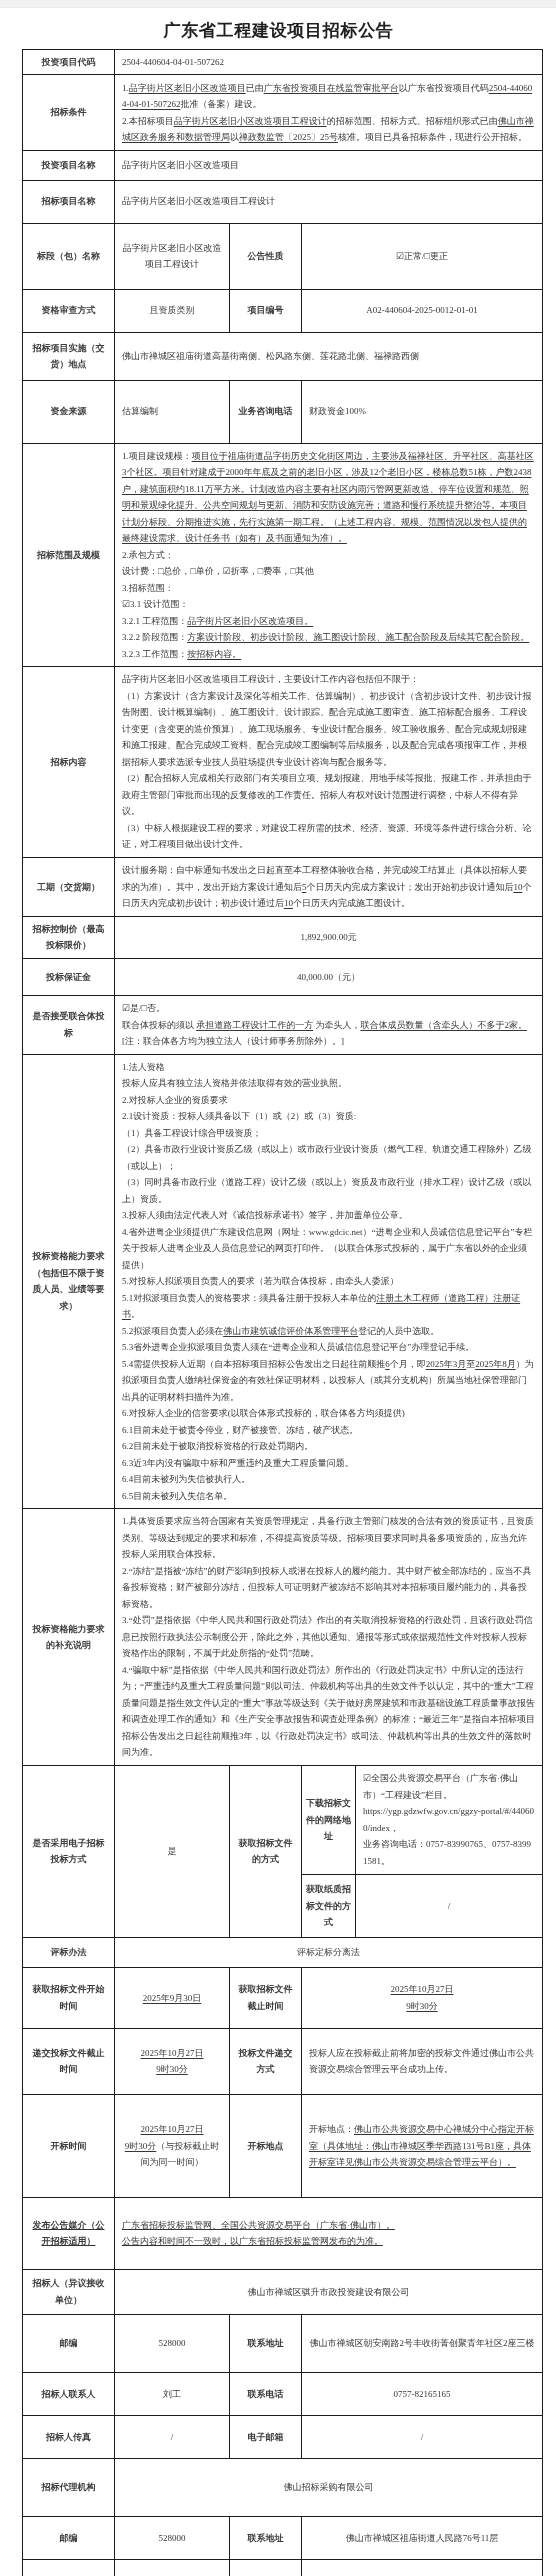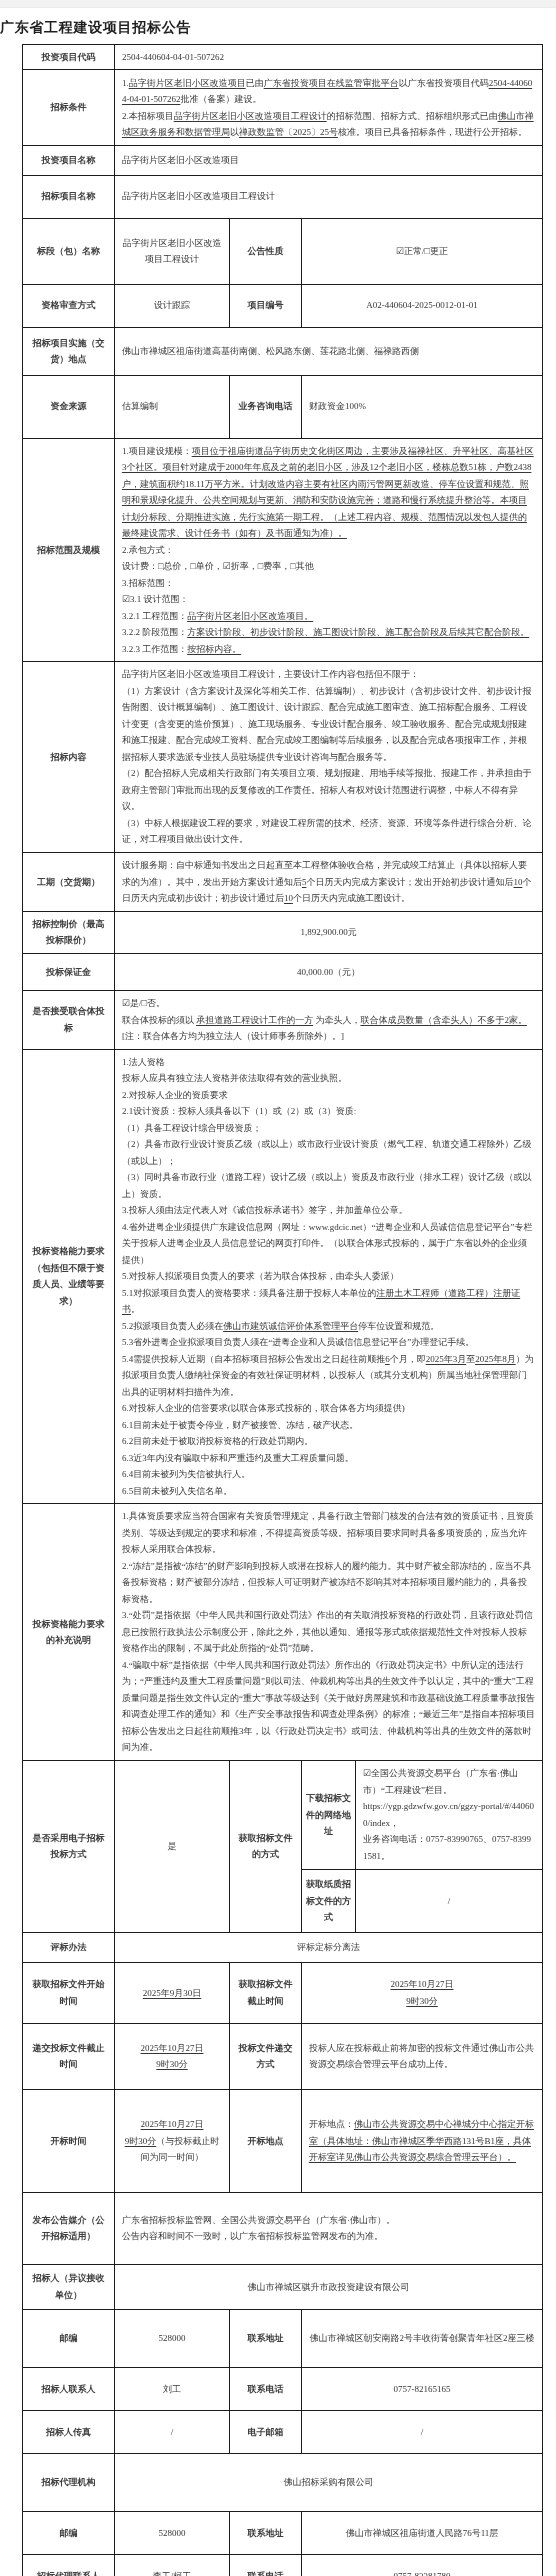--- a/index.html
+++ b/index.html
@@ -1,19 +1,19 @@
 <!DOCTYPE html>
 <html style="font-size:11px"><head>
 <meta charset="utf-8">
 <style>
   html,body{margin:0;padding:0;background:#ffffff;}
   body{width:557px;font-family:"Liberation Serif",serif;color:#333;}
   .topbar{height:6.9px;background:#f2f2f2;border-bottom:0.7px solid #ececec;}
-  h1{font-family:Liberation Sans, sans-serif;font-weight:700;font-size:14px;
-     color:#1f1f1f;text-align:left;margin:11px 0 6.9px 0;letter-spacing:0.7px;}
+  h1{font-family:Liberation Sans, sans-serif;font-weight:700;font-size:17px;
+     color:#1f1f1f;text-align:center;margin:11px 0 6.9px 0;letter-spacing:0.7px;}
   table{border-collapse:collapse;table-layout:fixed;width:519px;margin:0 0 20.7px 22px;}
   col.c1{width:92px}col.c2{width:115px}col.c3{width:72px}col.c4{width:54px}col.c5{width:187px}
   th,td{border:0.7px solid #1c1c1c;vertical-align:middle;
         font-size:9px;line-height:16.5px;font-weight:400;word-break:break-all;}
   th.lbl{font-family:"Liberation Sans",sans-serif;font-weight:700;color:#3f3f3f;
          text-align:center;padding:4.1px 5.5px;}
   th.sub{font-family:"Liberation Sans",sans-serif;font-weight:700;color:#3f3f3f;
          text-align:center;padding:4.1px 2.8px;}
   td.val{padding:4.1px 6.9px;color:#363636;}
   td.val.center{text-align:center;}
@@ -68,21 +68,21 @@
           <div class="para"><span>品字街片区老旧小区改造项目工程设计</span></div>
         </td>
         <th class="lbl">公告性质</th>
         <td class="val center" colspan="2">
           <div class="para"><span>☑正常/□更正</span></div>
         </td>
       </tr>
       <tr style="height: 43px;">
         <th class="lbl">资格审查方式</th>
         <td class="val center">
-          <div class="para"><span>设计跟踪</span></div>
+          <div class="para"><span>且资质类别</span></div>
         </td>
         <th class="lbl">项目编号</th>
         <td class="val center" colspan="2">
           <div class="para"><span>A02-440604-2025-0012-01-01</span></div>
         </td>
       </tr>
       <tr style="height: 48px;">
         <th class="lbl">招标项目实施（交货）地点</th>
         <td class="val left" colspan="4">
           <div class="para"><span>佛山市禅城区祖庙街道高基街南侧、松风路东侧、莲花路北侧、福禄路西侧</span></div>
@@ -153,21 +153,21 @@
           <div class="para"><span>投标人应具有独立法人资格并依法取得有效的营业执照。</span></div>
           <div class="para"><span>2.对投标人企业的资质要求</span></div>
           <div class="para"><span>2.1设计资质：投标人须具备以下（1）或（2）或（3）资质:</span></div>
           <div class="para"><span>（1）具备工程设计综合甲级资质；</span></div>
           <div class="para"><span>（2）具备市政行业设计资质乙级（或以上）或市政行业设计资质（燃气工程、轨道交通工程除外）乙级（或以上）；</span></div>
           <div class="para"><span>（3）同时具备市政行业（道路工程）设计乙级（或以上）资质及市政行业（排水工程）设计乙级（或以上）资质。</span></div>
           <div class="para"><span>3.投标人须由法定代表人对《诚信投标承诺书》签字，并加盖单位公章。</span></div>
           <div class="para"><span>4.省外进粤企业须提供广东建设信息网（网址：www.gdcic.net）“进粤企业和人员诚信信息登记平台”专栏关于投标人进粤企业及人员信息登记的网页打印件。（以联合体形式投标的，属于广东省以外的企业须提供）</span></div>
           <div class="para"><span>5.对投标人拟派项目负责人的要求（若为联合体投标，由牵头人委派）</span></div>
           <div class="para"><span>5.1对拟派项目负责人的资格要求：须具备注册于投标人本单位的</span><span class="u">注册土木工程师（道路工程）注册证书</span><span>。</span></div>
-          <div class="para"><span>5.2拟派项目负责人必须在</span><span class="u">佛山市建筑诚信评价体系管理平台</span><span>停车位设置和规范。</span></div>
+          <div class="para"><span>5.2拟派项目负责人必须在</span><span class="u">佛山市建筑诚信评价体系管理平台</span><span>登记的人员中选取。</span></div>
           <div class="para"><span>5.3省外进粤企业拟派项目负责人须在“进粤企业和人员诚信信息登记平台”办理登记手续。</span></div>
           <div class="para"><span>5.4需提供投标人近期（自本招标项目招标公告发出之日起往前顺推</span><span class="u">6</span><span>个月，即</span><span class="u">2025年3月</span><span>至</span><span class="u">2025年8月</span><span>）为拟派项目负责人缴纳社保资金的有效社保证明材料，以投标人（或其分支机构）所属当地社保管理部门出具的证明材料扫描件为准。</span></div>
           <div class="para"><span>6.对投标人企业的信誉要求(以联合体形式投标的，联合体各方均须提供)</span></div>
           <div class="para"><span>6.1目前未处于被责令停业，财产被接管、冻结，破产状态。</span></div>
           <div class="para"><span>6.2目前未处于被取消投标资格的行政处罚期内。</span></div>
           <div class="para"><span>6.3近3年内没有骗取中标和严重违约及重大工程质量问题。</span></div>
           <div class="para"><span>6.4目前未被列为失信被执行人。</span></div>
           <div class="para"><span>6.5目前未被列入失信名单。</span></div>
         </td>
       </tr>
@@ -231,21 +231,21 @@
         <th class="lbl">开标时间</th>
         <td class="val center">
           <div class="para"><span class="u">2025年10月27日</span></div>
           <div class="para"><span class="u">9时30分</span><span>（与投标截止时间为同一时间）</span></div>
         </td>
         <th class="lbl">开标地点</th>
         <td class="val left" colspan="2">
           <div class="para"><span>开标地点：</span><span class="u">佛山市公共资源交易中心禅城分中心指定开标室（具体地址：佛山市禅城区季华西路131号B1座，具体开标室详见佛山市公共资源交易综合管理云平台）。</span></div>
         </td>
       </tr>
-      <tr style="height: 72px;">
+      <tr style="height: 72px; text-decoration: underline;">
         <th class="lbl">发布公告媒介（公开招标适用）</th>
         <td class="val left" colspan="4">
           <div class="para"><span>广东省招标投标监管网、全国公共资源交易平台（广东省·佛山市）。</span></div>
           <div class="para"><span>公告内容和时间不一致时，以广东省招标投标监管网发布的为准。</span></div>
         </td>
       </tr>
       <tr style="height: 45px;">
         <th class="lbl">招标人（异议接收单位）</th>
         <td class="val center" colspan="4">
           <div class="para"><span>佛山市禅城区骐升市政投资建设有限公司</span></div>

